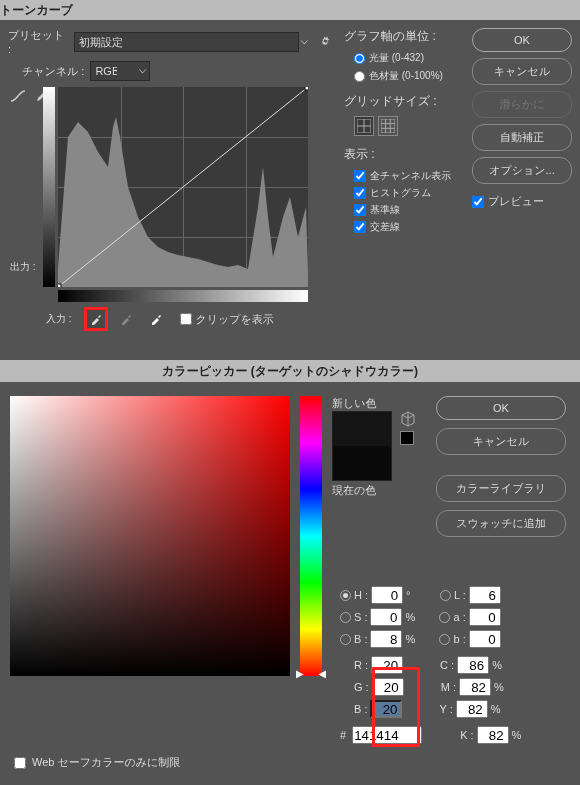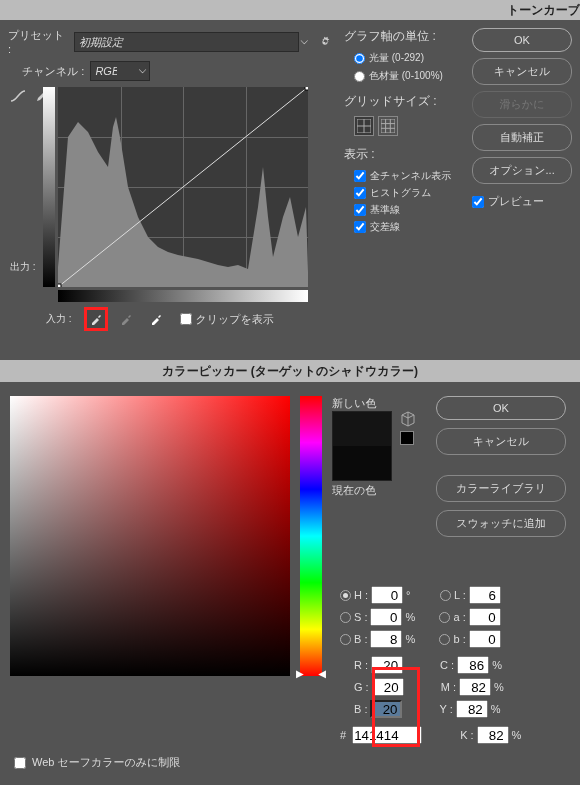--- a/index.html
+++ b/index.html
@@ -1,28 +1,28 @@
 <!DOCTYPE html>
 <html><head>
 <meta charset="utf-8">
 <style>
   * { box-sizing: border-box; margin: 0; padding: 0; }
   body { width: 580px; height: 785px; background: #535353; font-family: sans-serif; font-size: 11px; color: #ddd; overflow: hidden; }
   
   
   .curves-dialog { position: relative; height: 360px; }
-  .curves-title-bar { height: 20px; background: #bbb; color: #222; text-align: right; line-height: 20px; font-size: 12px; font-weight: bold; }
+  .curves-title-bar { height: 20px; background: #bbb; color: #222; text-align: left; line-height: 20px; font-size: 12px; font-weight: bold; }
   .curves-body { padding: 8px; display: flex; gap: 12px; }
   .curves-left { flex: 1; }
   .curves-right { display: flex; gap: 8px; }
   
   .row { display: flex; align-items: center; margin-bottom: 6px; gap: 6px; }
   
   select, input[type="text"] { background: #3f3f3f; border: 1px solid #2a2a2a; color: #ddd; padding: 2px 4px; font-size: 11px; height: 20px; }
-  select { appearance: none; padding-right: 32px; position: relative; font-style: italic; }
+  select { appearance: none; padding-right: 32px; position: relative; }
   .select-wrap { position: relative; display: inline-block; }
   .select-wrap::after { content: "⌵"; position: absolute; right: 4px; top: 3px; pointer-events: none; font-size: 10px; }
   
   .gear { width: 14px; height: 14px; display: inline-block; }
   
   .curve-tools { display: flex; gap: 4px; margin: 6px 0; }
   .tool-ico { width: 20px; height: 20px; display: flex; align-items: center; justify-content: center; background: #535353; }
   
   .curve-graph { position: relative; width: 250px; height: 200px; background: #3a3a3a; margin-left: 30px; }
   .histogram { position: absolute; inset: 0; }
@@ -169,21 +169,21 @@
             <span>クリップを表示</span>
           </label>
       </div>
     </div>
 
     <div class="curves-right">
       <div class="options-col">
         <div class="section-lbl">グラフ軸の単位 :</div>
         <label class="radio-row">
             <input type="radio" name="axis" checked="" style="">
-            <span>光量 (0-292)</span>
+            <span>光量 (0-432)</span>
           </label>
         <label class="radio-row">
             <input type="radio" name="axis" style="">
             <span>色材量 (0-100%)</span>
           </label>
         <div class="section-lbl" style="margin-top:10px">グリッドサイズ :</div>
         <div class="grid-buttons">
           <span class="grid-btn active">
               <svg width="14" height="14">
                 <rect width="14" height="14" fill="none" stroke="#aaa"></rect>

